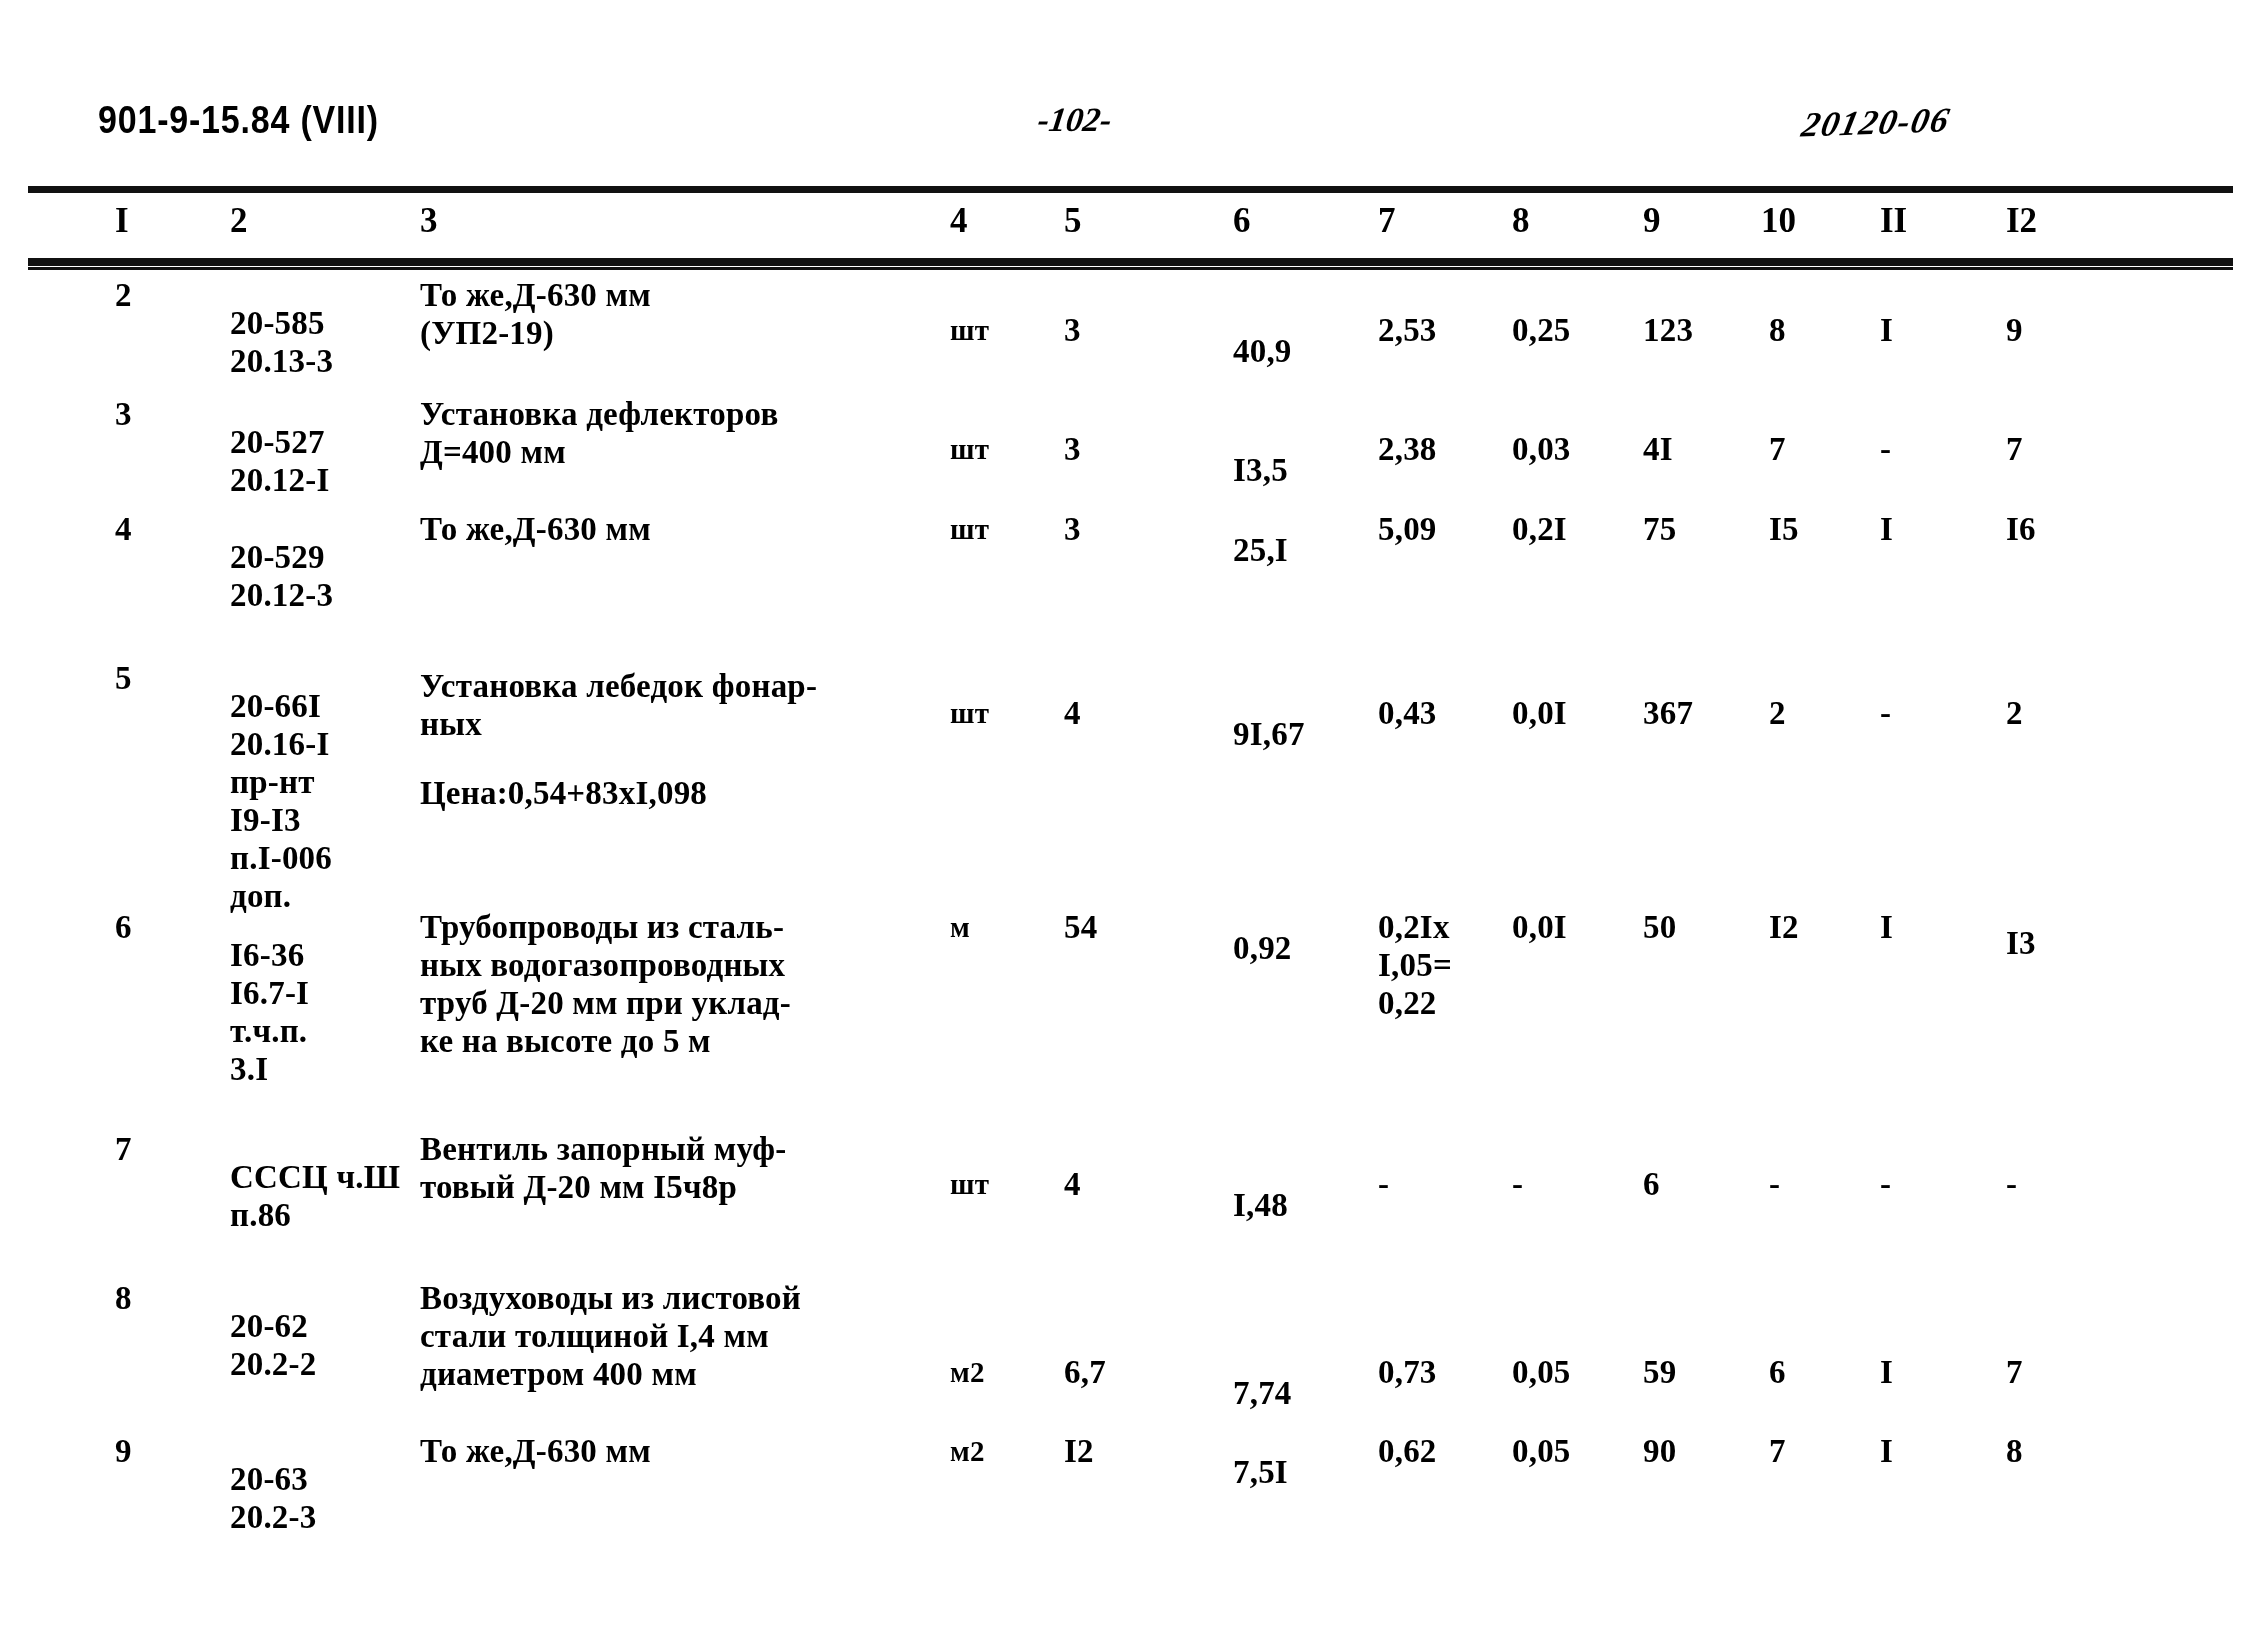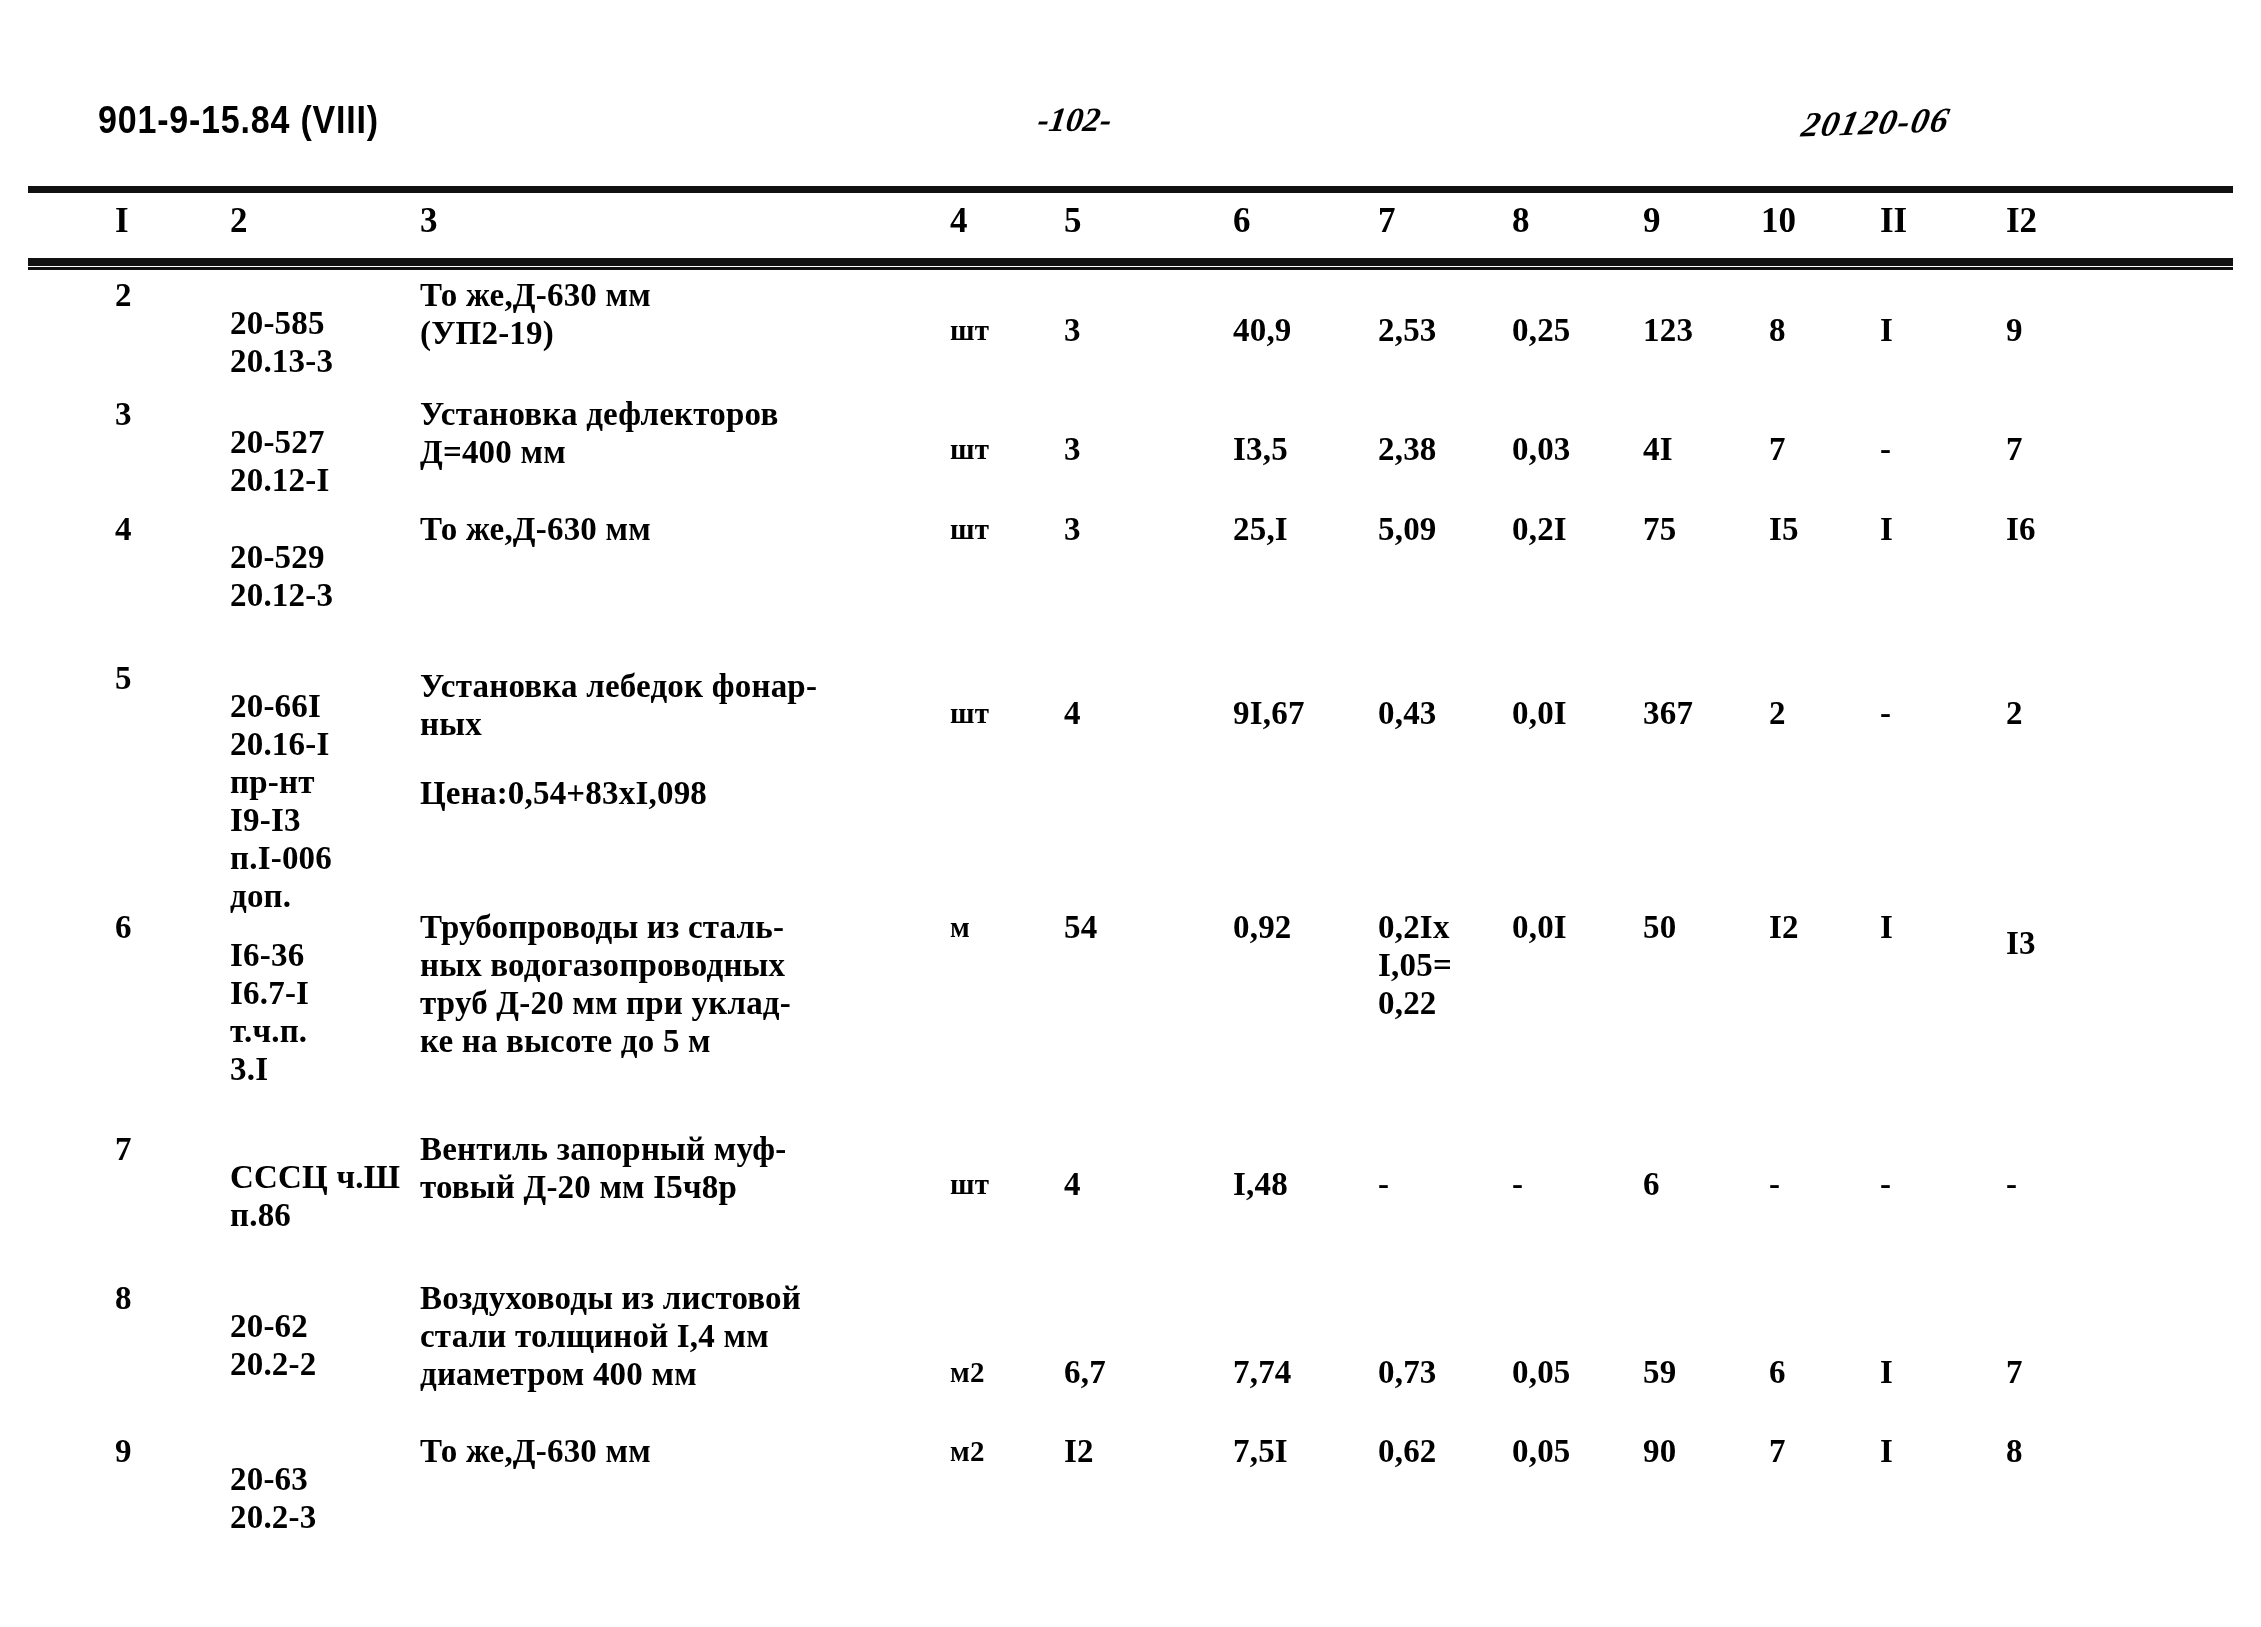--- a/index.html
+++ b/index.html
@@ -108,21 +108,21 @@
     font-weight: 700;
     line-height: 38px;
     white-space: pre;
     letter-spacing: 0.2px;
   }
   .c1  { left: 115px;  text-align: left; }
   .c2  { left: 230px; margin-top: 28px;  }
   .c3  { left: 420px;  }
   .c4  { left: 950px; }
   .c5  { left: 1064px; }
-  .c6  { left: 1233px; }
+  .c6  { left: 1233px; margin-top: 21px; }
   .c7  { left: 1378px; }
   .c8  { left: 1512px; }
   .c9  { left: 1643px; }
   .c10 { left: 1769px; }
   .c11 { left: 1880px; }
   .c12 { left: 2006px; }
   .small-unit { font-size: 29px; }
 </style>
 </head>
 <body>

